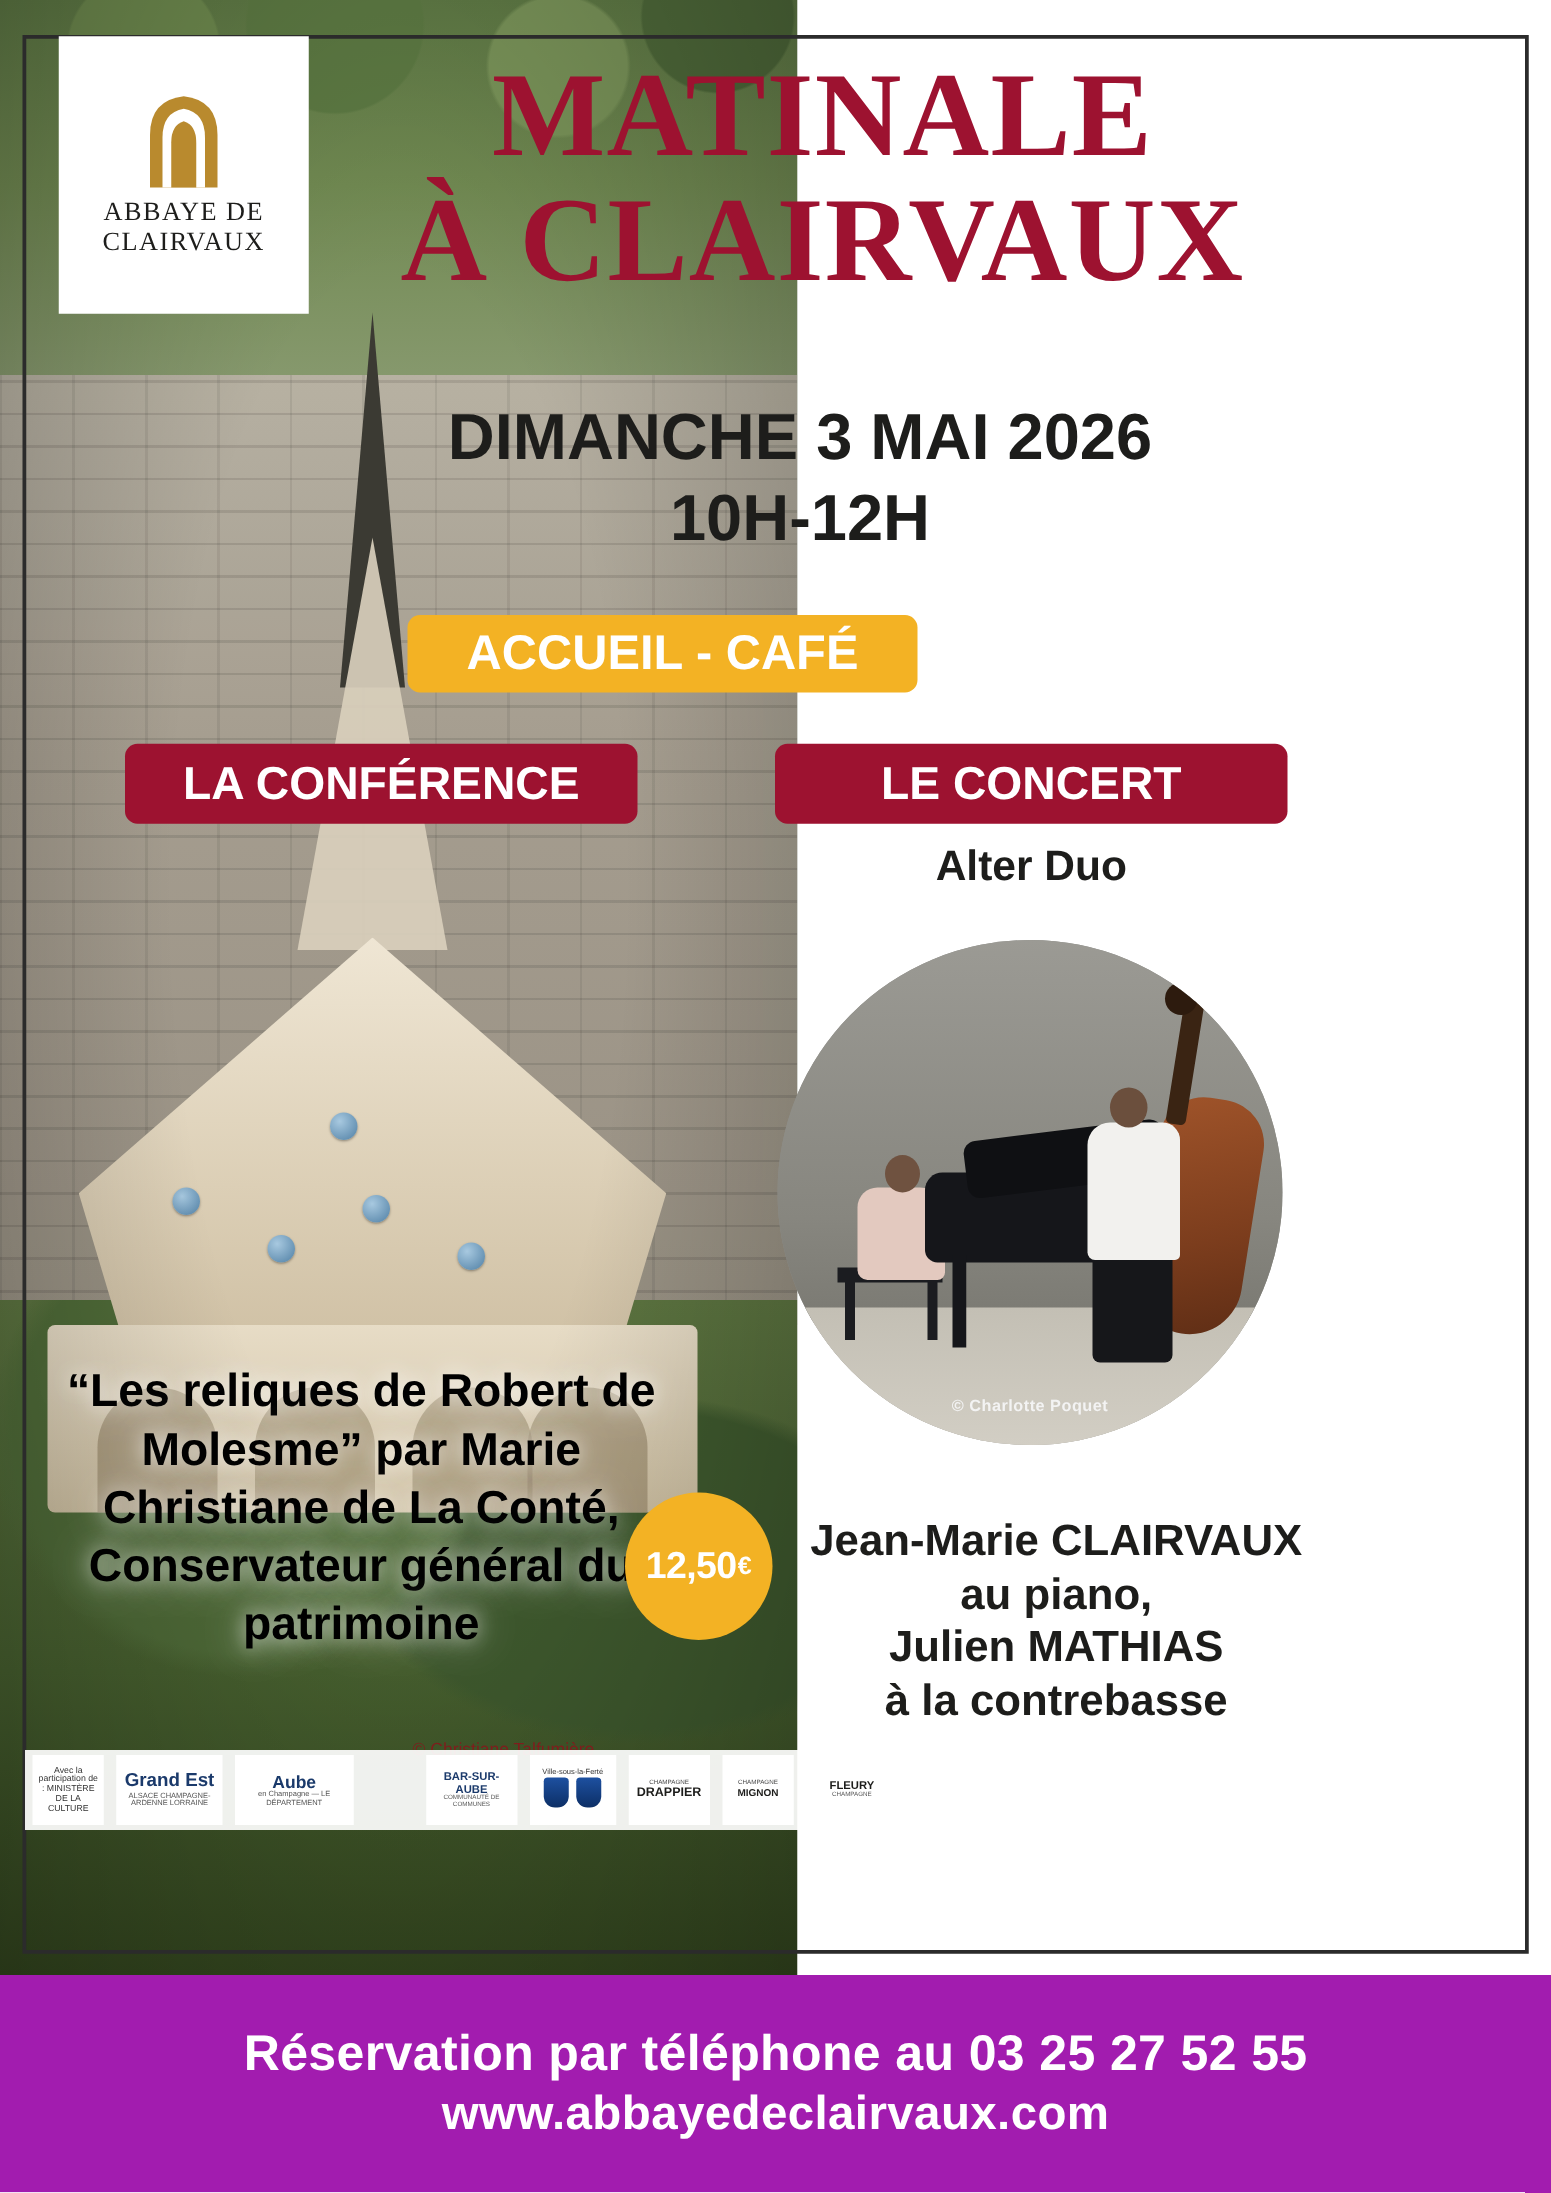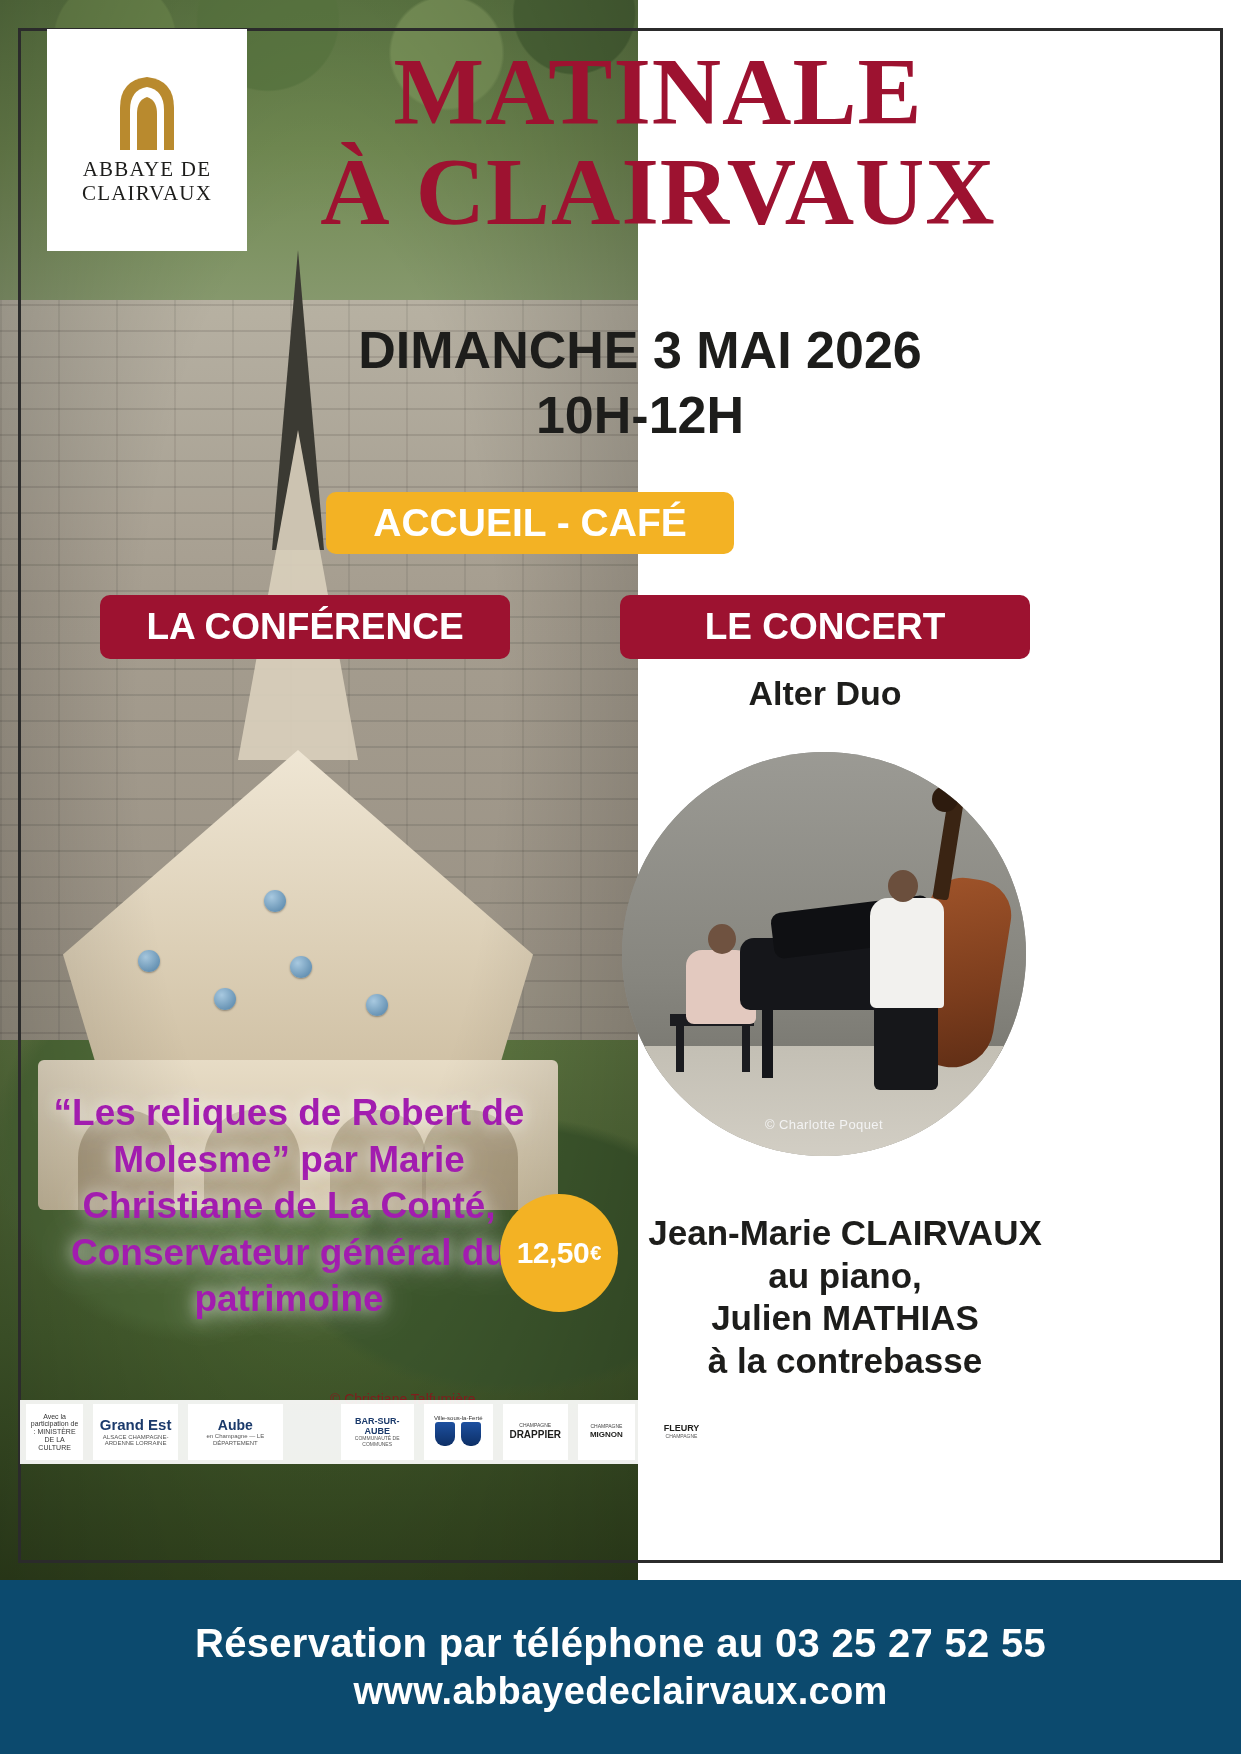--- a/index.html
+++ b/index.html
@@ -286,20 +286,21 @@
   
   .concert-photo {
     position: absolute;
     left: 622px;
     top: 752px;
     width: 404px;
     height: 404px;
     border-radius: 50%;
     overflow: hidden;
     background: #8c8c88;
+    font-weight: bold;
   }
   .cp-wall {
     position: absolute;
     inset: 0;
     background: linear-gradient(180deg, #9b9a94 0%, #87867f 55%, #7b7a73 75%, #b9b6ad 76%, #cbc7bd 100%);
   }
   .cp-floor {
     position: absolute;
     left: 0; bottom: 0;
     width: 100%;
@@ -419,21 +420,21 @@
   
   .conf-text {
     position: absolute;
     left: 40px;
     top: 1090px;
     width: 498px;
     text-align: center;
     font-size: 37px;
     font-weight: 700;
     line-height: 1.26;
-    color: #a21caf;
+    color: #000000;
     text-shadow: 0 0 16px rgba(255,255,255,0.75), 0 0 36px rgba(255,255,255,0.55);
   }
   .photo-credit-left {
     position: absolute;
     left: 330px;
     top: 1391px;
     width: 220px;
     text-align: left;
     font-size: 14px;
     color: #7f1d1d;
@@ -524,21 +525,21 @@
     margin: 0 2px;
   }
 
   
   .footer {
     position: absolute;
     left: 0;
     top: 1580px;
     width: 1241px;
     height: 174px;
-    background: #0c4a6e;
+    background: #a21caf;
     display: flex;
     flex-direction: column;
     align-items: center;
     justify-content: center;
     gap: 4px;
   }
   .footer-phone {
     color: #ffffff;
     font-size: 40px;
     font-weight: 700;

